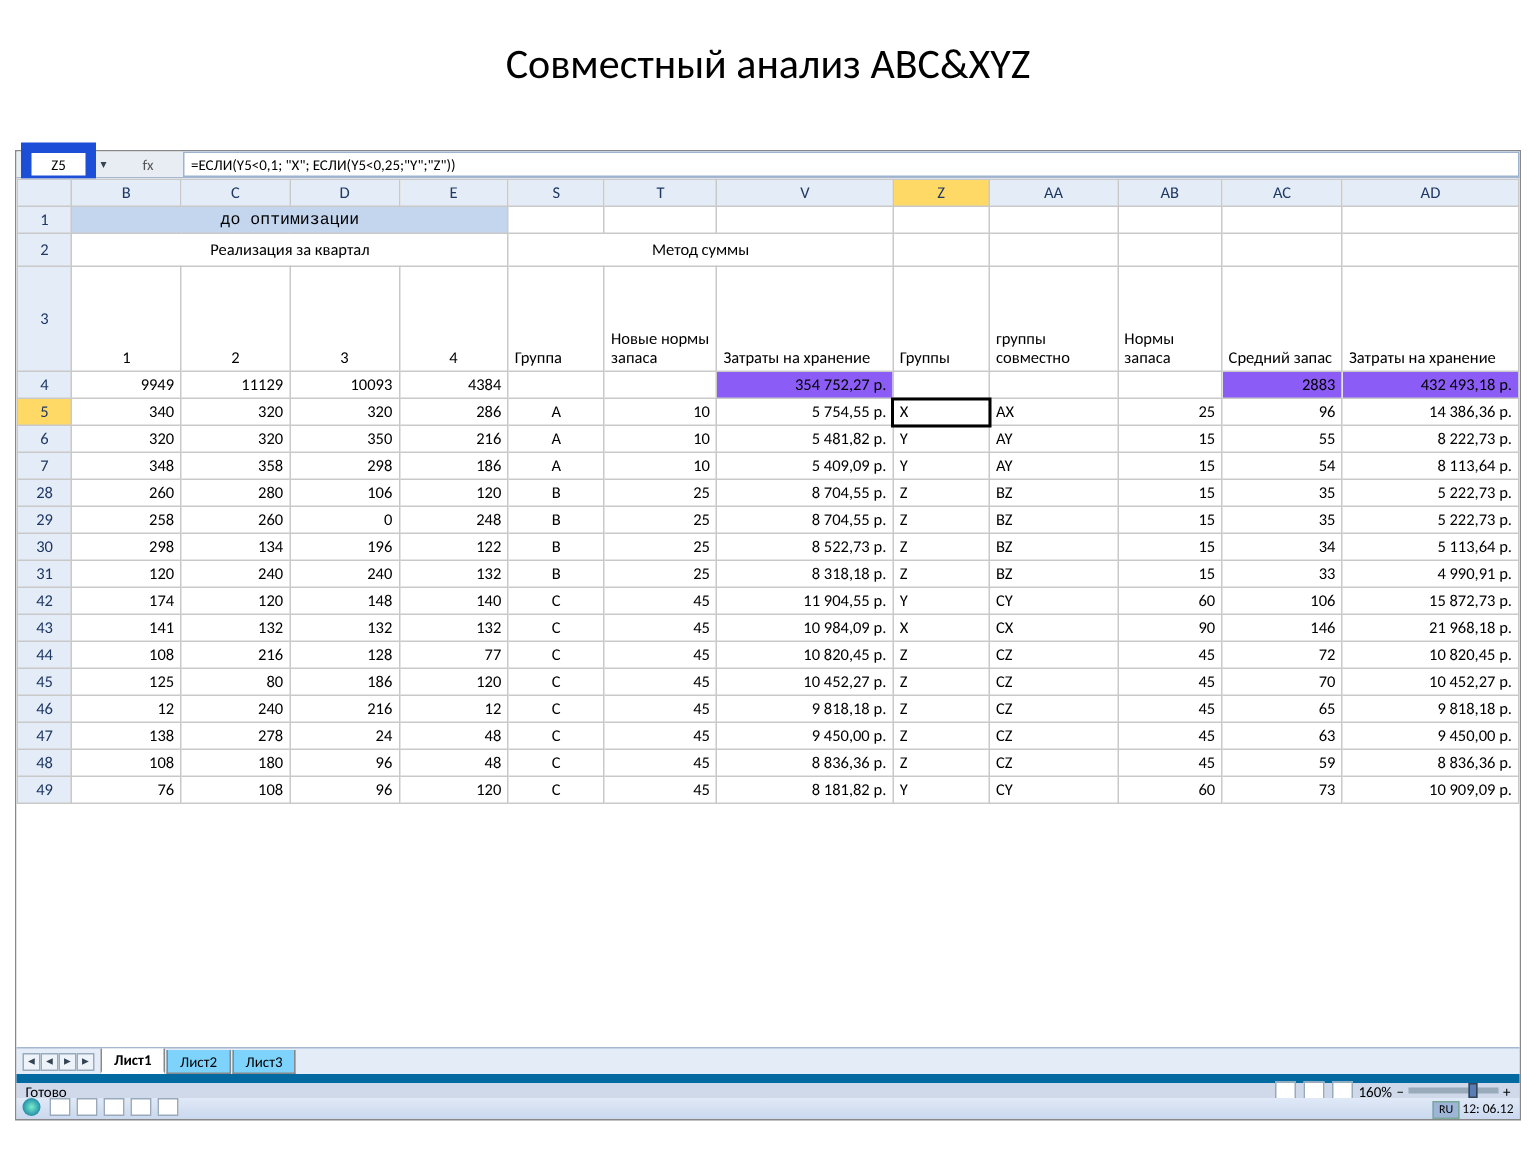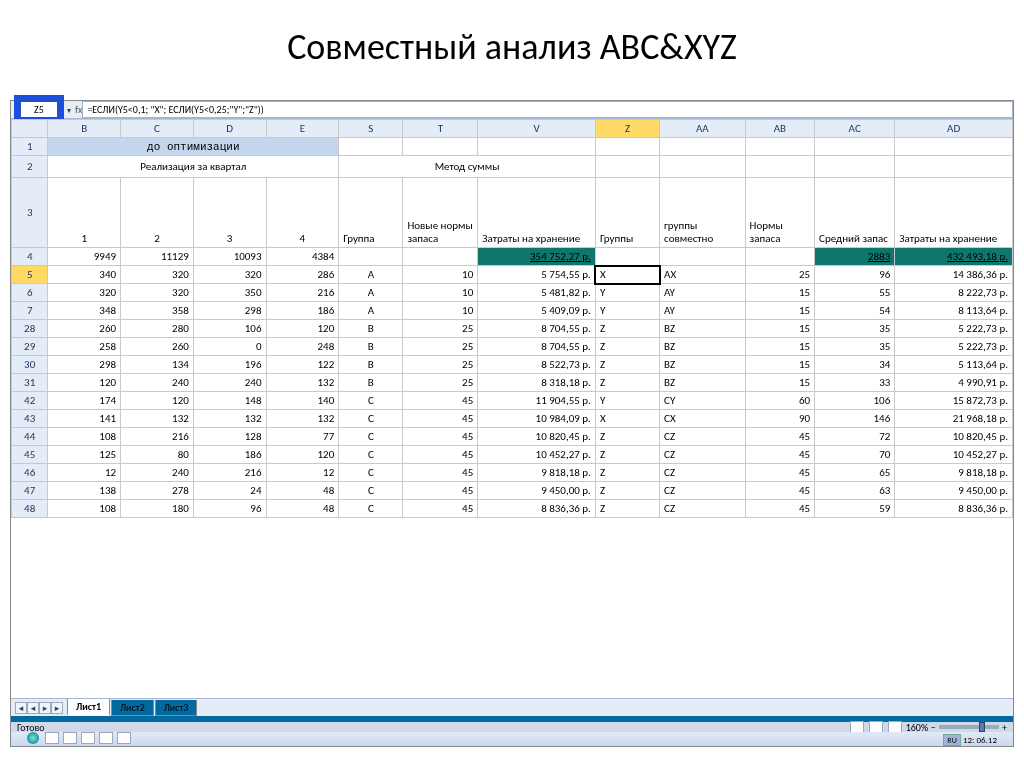--- a/index.html
+++ b/index.html
@@ -1,44 +1,44 @@
 <!DOCTYPE html>
 <html><head>
 <meta charset="utf-8">
 <style>
   * { box-sizing: border-box; margin: 0; padding: 0; }
   body { font-family: Calibri, Arial, sans-serif; background: #fff; width: 1024px; height: 767px; overflow: hidden; position: relative; }
-  .slide-title { font-size: 36px; text-align: center; padding: 25px 0 15px 0; font-weight: 400; color: #000; }
+  .slide-title { font-size: 28px; text-align: center; padding: 25px 0 15px 0; font-weight: 400; color: #000; }
   .excel-window { position: absolute; top: 100px; left: 10px; right: 10px; bottom: 20px; border: 1px solid #888; background: #fff; font-size: 11px; }
   .fbar { display: flex; height: 18px; background: #e8edf4; border-bottom: 1px solid #a6b7cf; align-items: center; font-size: 10px; }
   .namebox { width: 50px; text-align: center; background: #fff; border: 7px solid #1d4ed8; margin: 0 3px; padding: 1px 4px; }
-  .fx-icon { margin: 0 0; color: #555; }
+  .fx-icon { margin: 0 20px; color: #555; }
   .formula { flex: 1; background: #fff; border: 1px solid #9db3d0; padding: 1px 4px; font-size: 10px; }
   .grid-wrap { position: absolute; top: 18px; left: 0; right: 0; bottom: 48px; overflow: hidden; background: #fff; }
   table.grid { border-collapse: collapse; width: 100%; table-layout: fixed; }
   table.grid th, table.grid td { border: 1px solid #c9c9c9; padding: 2px 4px; height: 18px; font-size: 11px; overflow: hidden; white-space: nowrap; }
   table.grid th { background: #e4ecf7; font-weight: 400; text-align: center; color: #1f3864; }
   .row-hdr { background: #e4ecf7; text-align: center; width: 34px; color: #1f3864; border-right: 1px solid #a6b7cf;}
   .col-hdr { background: #e4ecf7; }
   .col-hdr.sel { background: #ffd966; }
   .row-hdr.sel { background: #ffd966; }
   td.num { text-align: right; }
   td.ctr { text-align: center; }
   td.lft { text-align: left; }
   tr.r1 td { height: 14px; font-family: Liberation Mono, monospace; }
   tr.r2 td { height: 22px; }
   tr.r3 td { height: 70px; vertical-align: bottom; }
-  .yellow { background: #0f766e; text-decoration: underline; }
+  .yellow { background: #8b5cf6; }
   .sel-border { outline: 2px solid #000; outline-offset: -1px; }
   .merge-lbl { text-align: center; vertical-align: middle; }
   .tabs-bar { position: absolute; bottom: 30px; left: 0; right: 0; height: 18px; background: #e4ecf7; border-top: 1px solid #a6b7cf; display: flex; align-items: center; font-size: 10px; }
-  .tab { background: #0369a1; border: 1px solid #888; border-top: none; padding: 1px 8px; margin-right: 1px; }
+  .tab { background: #7dd3fc; border: 1px solid #888; border-top: none; padding: 1px 8px; margin-right: 1px; }
   .tab.active { background: #fff; font-weight: bold; border-bottom: 2px solid #fff;}
   .status-bar { position: absolute; bottom: 14px; left: 0; right: 0; height: 16px; background: #cfd9ea; border-top: 6px solid #0369a1; display: flex; align-items: center; font-size: 10px; padding: 0 6px; justify-content: space-between; }
-  .taskbar { position: absolute; bottom: 0; left: 0; right: 0; height: 14px; background: linear-gradient(#e0e9f7,#cad8ee); display: flex; align-items: center; font-size: 9px; padding: 0 16px; justify-content: space-between; }
+  .taskbar { position: absolute; bottom: 0; left: 0; right: 0; height: 14px; background: linear-gradient(#e0e9f7,#cad8ee); display: flex; align-items: center; font-size: 9px; padding: 0 4px; justify-content: space-between; }
   .tbtn { width: 14px; height: 12px; border: 1px solid #9ab; margin: 0 1px; background: #fff; display: inline-block;}
   .tab-nav { display: flex; margin: 0 4px;}
   .tab-nav span { width: 12px; text-align: center; border: 1px solid #9ab; background: #eef3fa; color: #345; font-size: 9px; line-height: 10px;}
   .zoom { display: flex; align-items: center; gap: 3px;}
   .zoom-track { width: 60px; height: 4px; background: #9ab; position: relative;}
   .zoom-thumb { position: absolute; left: 40px; top: -3px; width: 6px; height: 10px; background: #5a7db5; border: 1px solid #345;}
   .start-orb { width: 12px; height: 12px; border-radius: 50%; background: radial-gradient(#7ec,#069); display:inline-block; margin-right:3px;}
   .lang { background: #9eb5d8; padding: 0 3px; border: 1px solid #7a9; font-size: 8px;}
   .dropi { width:8px; font-size:8px; color:#345;}
   .top-row-sel { background: #c4d5ee;}
@@ -347,20 +347,35 @@
             <td class="num">48</td>
             <td class="ctr">C</td>
             <td class="num">45</td>
             <td class="num">8 836,36 р.</td>
             <td class="lft">Z</td>
             <td class="lft">CZ</td>
             <td class="num">45</td>
             <td class="num">59</td>
             <td class="num">8 836,36 р.</td>
           </tr>
+          <tr>
+            <th class="row-hdr">49</th>
+            <td class="num">76</td>
+            <td class="num">108</td>
+            <td class="num">96</td>
+            <td class="num">120</td>
+            <td class="ctr">C</td>
+            <td class="num">45</td>
+            <td class="num">8 181,82 р.</td>
+            <td class="lft">Y</td>
+            <td class="lft">CY</td>
+            <td class="num">60</td>
+            <td class="num">73</td>
+            <td class="num">10 909,09 р.</td>
+          </tr>
         </tbody>
     </table>
   </div>
 
   <div class="tabs-bar">
     <div class="tab-nav">
       <span>◂</span>
       <span>◂</span>
       <span>▸</span>
       <span>▸</span>

